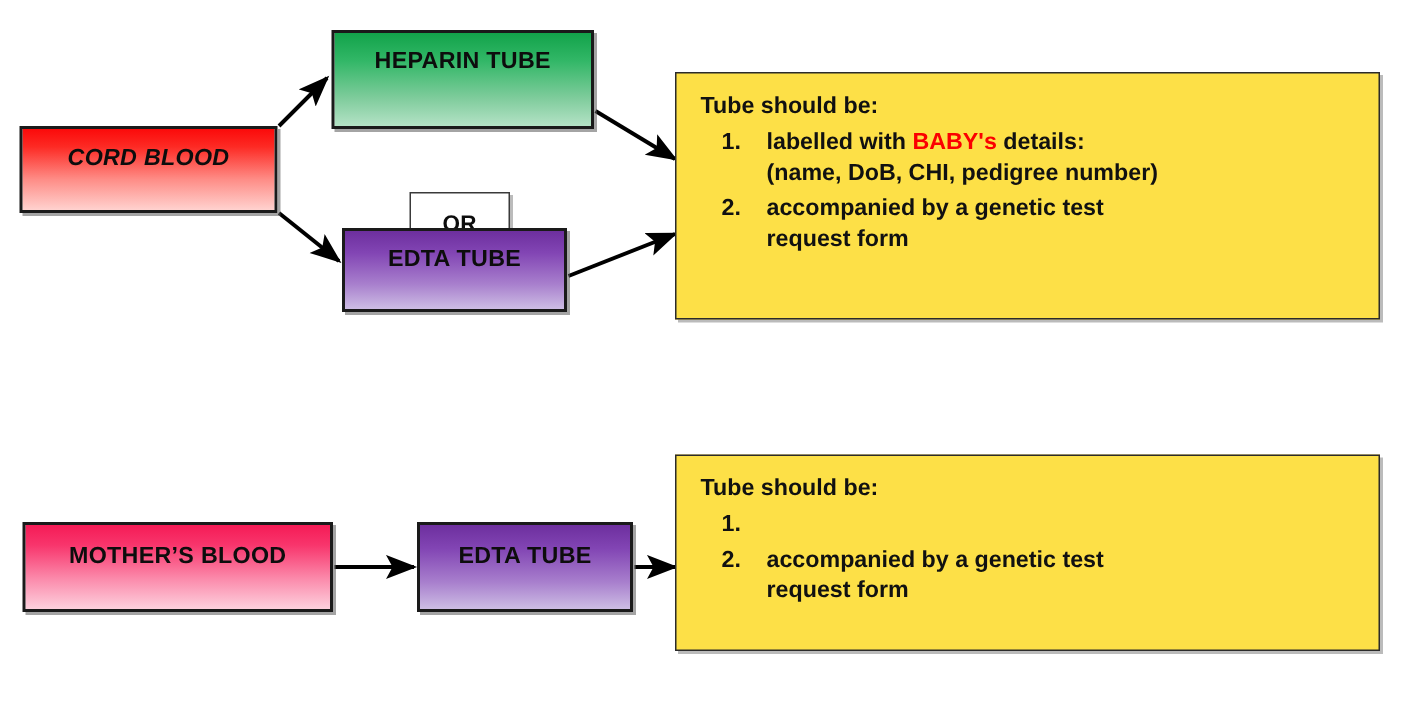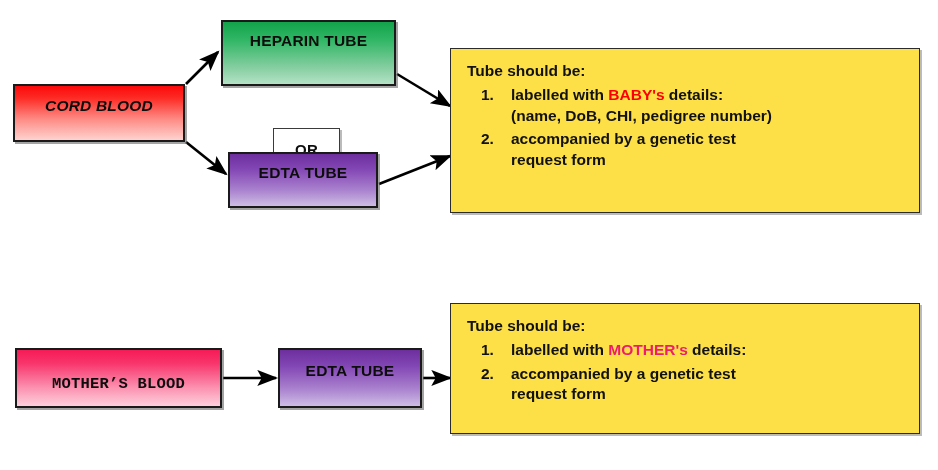--- a/index.html
+++ b/index.html
@@ -27,21 +27,21 @@
       background:linear-gradient(180deg,#6d2f9e 0%,#8245b4 28%,#a87fcd 68%,#cdbde4 100%);}
   #edta-tube-top .label{padding-top:10px;}
 
   #or-box{left:273px;top:97px;width:67px;height:43px;background:#ffffff;
       border:1.5px solid #3a3a3a;box-shadow:2px 2px 0 rgba(120,120,120,.5);
       align-items:center;margin-top:31px;}
   #or-box .label{padding-top:0;font-size:15px;}
 
   #mother-blood{left:15px;top:348px;width:207px;height:60px;
       background:linear-gradient(180deg,#f51b56 0%,#f8356c 24%,#fb8aab 64%,#fdd0dd 100%);}
-  #mother-blood .label{padding-top:25px;font-family:Liberation Mono, monospace;}
+  #mother-blood .label{padding-top:12px;}
 
   #edta-tube-bottom{left:278px;top:348px;width:144px;height:60px;
       background:linear-gradient(180deg,#6d2f9e 0%,#8245b4 28%,#a87fcd 68%,#cdbde4 100%);}
   #edta-tube-bottom .label{padding-top:12px;}
 
   
   .panel{position:absolute;box-sizing:border-box;background:#fde047;
       border:1.6px solid #2b2b2b;box-shadow:2px 2px 0 rgba(120,120,120,.5);
       padding:12px 32px 10px 16px;}
   #panel-baby{left:450px;top:48px;width:470px;height:165px;}
@@ -116,20 +116,19 @@
 
 <div class="node" id="edta-tube-bottom">
   <span class="label">EDTA TUBE</span>
 </div>
 
 <div class="panel" id="panel-mother">
   <div class="heading">Tube should be:</div>
   <ol>
     <li>
       <span class="num">1.</span>
-      <span class="txt"><span>labelled with </span><span class="hl-mother">MOTHER's</span><span> details:</span></span>
     </li>
     <li>
       <span class="num">2.</span>
       <span class="txt"><span>accompanied by a genetic test</span><span class="sub">request form</span></span>
     </li>
   </ol>
 </div>
 
 </body></html>

